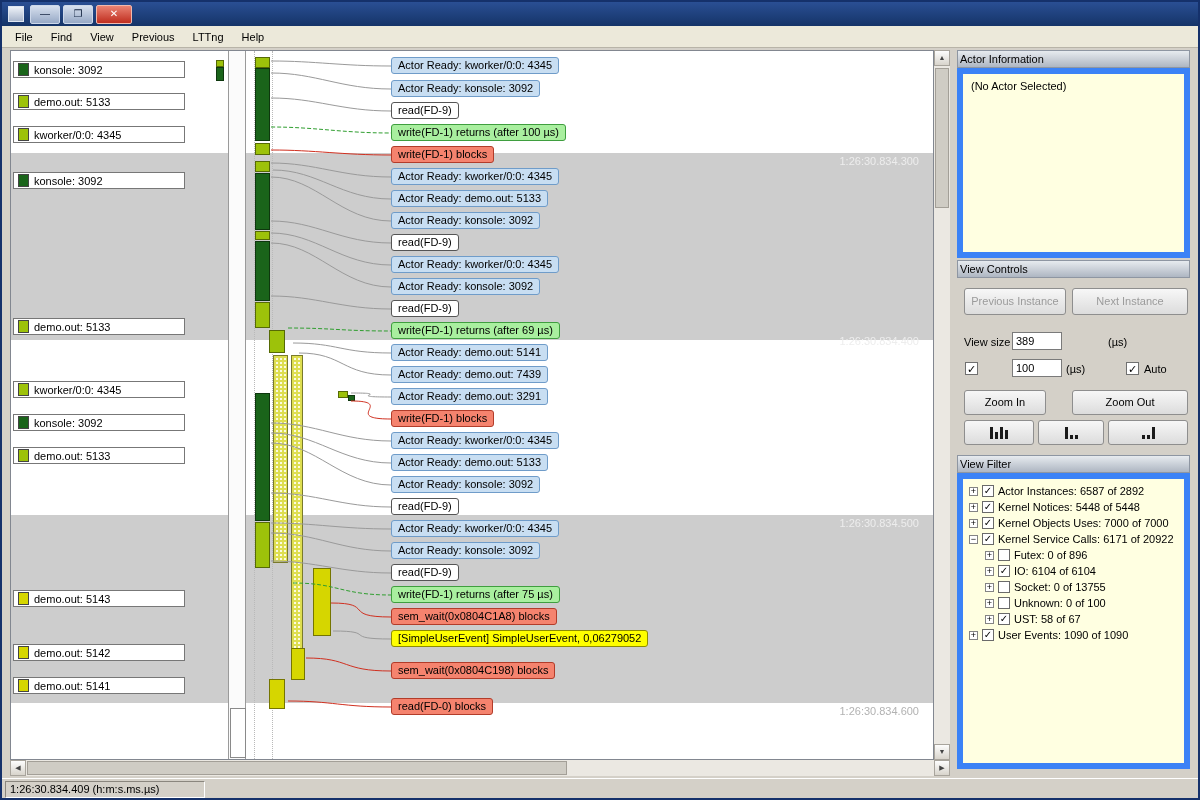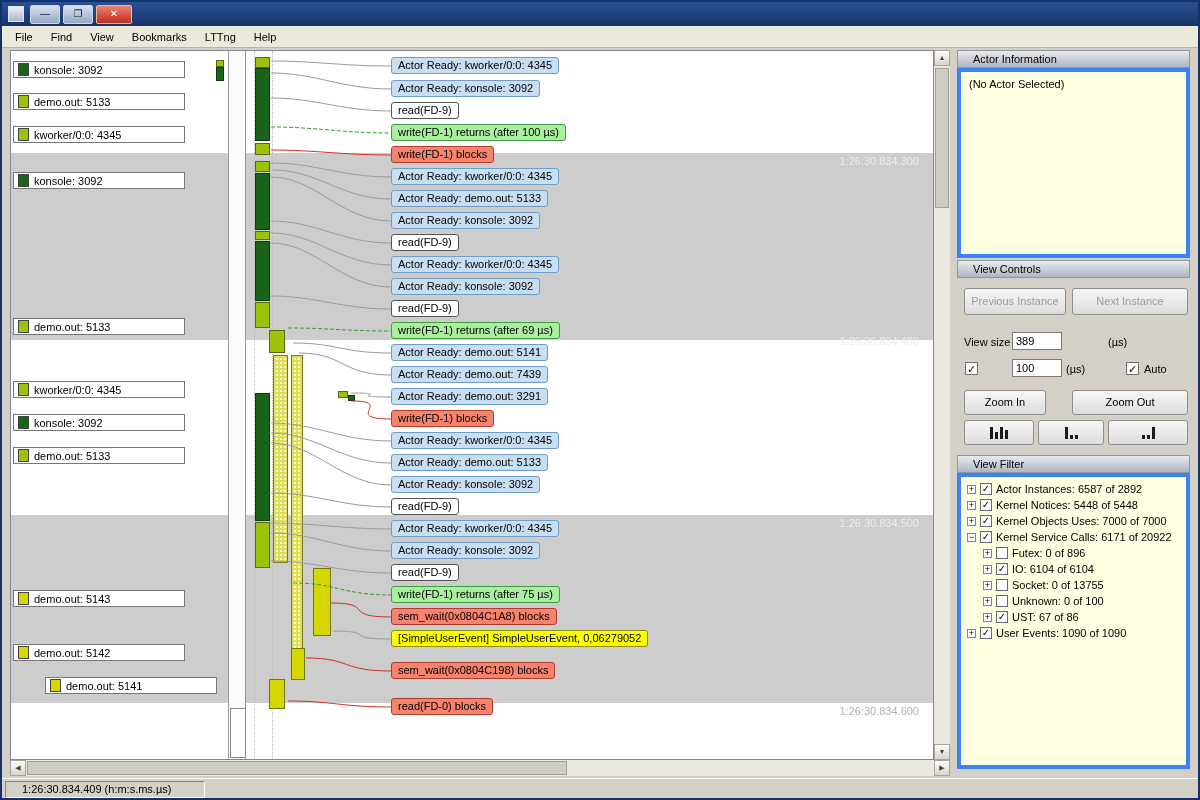--- a/index.html
+++ b/index.html
@@ -58,22 +58,22 @@
         border:1px solid #a8a49c;box-sizing:border-box;font-size:7px;text-align:center;
         line-height:14px;color:#444}
   .vthumb{position:absolute;left:1px;top:18px;width:14px;height:140px;background:#cfccc4;
           border:1px solid #a39f97;box-sizing:border-box}
   .hthumb{position:absolute;left:17px;top:1px;width:540px;height:14px;background:#cfccc4;
           border:1px solid #a39f97;box-sizing:border-box}
 
   
   .phdr{position:absolute;left:955px;width:233px;height:18px;
         background:linear-gradient(#e7ebef,#aeb6c2);border:1px solid #8e96a2;
-        box-sizing:border-box;padding:2px 15px;z-index:6}
-  .ybox{position:absolute;left:955px;width:233px;background:#ffffe1;border:4px solid #3b82f6;
+        box-sizing:border-box;padding:2px 2px;z-index:6}
+  .ybox{position:absolute;left:955px;width:233px;background:#ffffe1;border:6px solid #3b82f6;
         box-sizing:border-box;z-index:6}
   #actor-info-box{top:66px;height:190px;padding:6px 8px}
   #vf-tree{top:471px;height:296px;padding:4px 2px;overflow:hidden}
 
   .btn{position:absolute;background:linear-gradient(#f7f7f7,#dcdcdc);border:1px solid #8e8e8e;
        border-radius:3px;text-align:center;box-sizing:border-box;z-index:6}
   .btn.disabled{color:#9b9b9b}
   .ctl-label{position:absolute;z-index:6}
   .tinput{position:absolute;width:50px;height:18px;border:1px solid #7a7a7a;background:#fff;
           font-family:"Liberation Sans",sans-serif;font-size:11px;padding:0 3px;box-sizing:border-box;z-index:6}
@@ -88,39 +88,39 @@
         line-height:7px;text-align:center;flex:none;box-sizing:border-box}
   .tcb{width:12px;height:12px;border:1px solid #6a6a6a;background:#fff;font-size:10px;
        line-height:10px;text-align:center;flex:none;box-sizing:border-box}
   .tlabel{white-space:nowrap}
 
   
   #statusbar{position:absolute;left:0;top:776px;width:100%;height:22px;background:#d4d0c8;
              border-top:1px solid #fff;z-index:20}
   #statusfield{position:absolute;left:3px;top:2px;width:200px;height:17px;
                border:1px solid;border-color:#8a867e #ffffff #ffffff #8a867e;
-               padding:1px 16px;box-sizing:border-box;white-space:nowrap}
+               padding:1px 4px;box-sizing:border-box;white-space:nowrap}
 </style>
 </head>
 <body>
 
 <div class="titlebar">
   <div class="app-icon"></div>
   <div class="winbtns">
     <div class="wbtn">—</div>
     <div class="wbtn">❐</div>
     <div class="wbtn close">✕</div>
   </div>
 </div>
 
 <div class="menubar">
     <div class="menu-item">File</div>
     <div class="menu-item">Find</div>
     <div class="menu-item">View</div>
-    <div class="menu-item">Bookmarks</div>
+    <div class="menu-item">Previous</div>
     <div class="menu-item">LTTng</div>
     <div class="menu-item">Help</div>
   </div>
 
 <div id="trace">
   <div class="gridline" style="left:243px"></div>
   <div class="gridline" style="left:261px"></div>
   <div class="sepcol"></div>
   <div class="septhumb"></div>
 <div class="band" style="top: 102px; height: 187px;"></div>
@@ -238,21 +238,21 @@
       <div class="alabel">demo.out: 5133</div>
     </div>
     <div class="actor" style="top: 539px;">
       <div class="swatch" style="background: rgb(214, 214, 0);"></div>
       <div class="alabel">demo.out: 5143</div>
     </div>
     <div class="actor" style="top: 593px;">
       <div class="swatch" style="background: rgb(214, 214, 0);"></div>
       <div class="alabel">demo.out: 5142</div>
     </div>
-    <div class="actor" style="top: 626px; margin-left: 32px;">
+    <div class="actor" style="top: 626px;">
       <div class="swatch" style="background: rgb(214, 214, 0);"></div>
       <div class="alabel">demo.out: 5141</div>
     </div>
     <div class="tmark" style="top: 104px; color: rgb(237, 237, 237);">1:26:30.834.300</div>
     <div class="tmark" style="top: 284px; color: rgb(237, 237, 237);">1:26:30.834.400</div>
     <div class="tmark" style="top: 466px; color: rgb(237, 237, 237);">1:26:30.834.500</div>
     <div class="tmark" style="top: 654px; color: rgb(178, 178, 178);">1:26:30.834.600</div>
   </div>
 
 <div class="vscroll">
@@ -339,21 +339,21 @@
       <div class="tlabel">Socket: 0 of 13755</div>
     </div>
     <div class="trow" style="padding-left: 20px;">
       <div class="texp">+</div>
       <div class="tcb"></div>
       <div class="tlabel">Unknown: 0 of 100</div>
     </div>
     <div class="trow" style="padding-left: 20px;">
       <div class="texp">+</div>
       <div class="tcb checked"></div>
-      <div class="tlabel">UST: 67 of 86</div>
+      <div class="tlabel">UST: 58 of 67</div>
     </div>
     <div class="trow" style="padding-left: 4px;">
       <div class="texp">+</div>
       <div class="tcb checked"></div>
       <div class="tlabel">User Events: 1090 of 1090</div>
     </div>
   </div>
 
 <div id="statusbar">
   <div id="statusfield">1:26:30.834.409 (h:m:s.ms.µs)</div>

